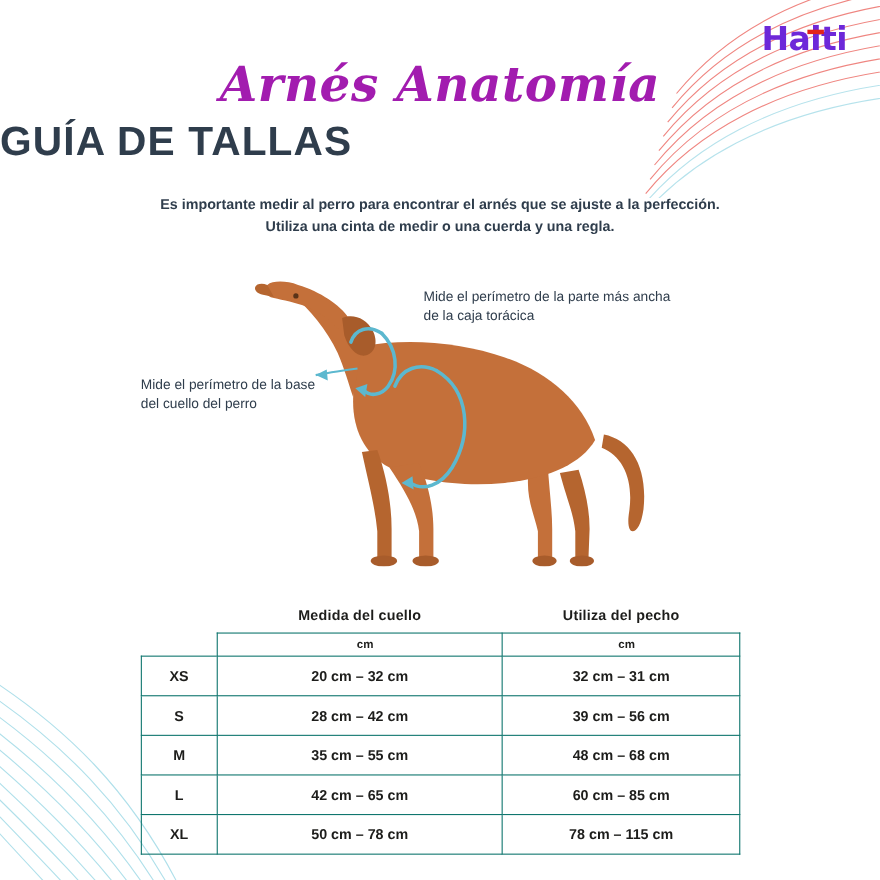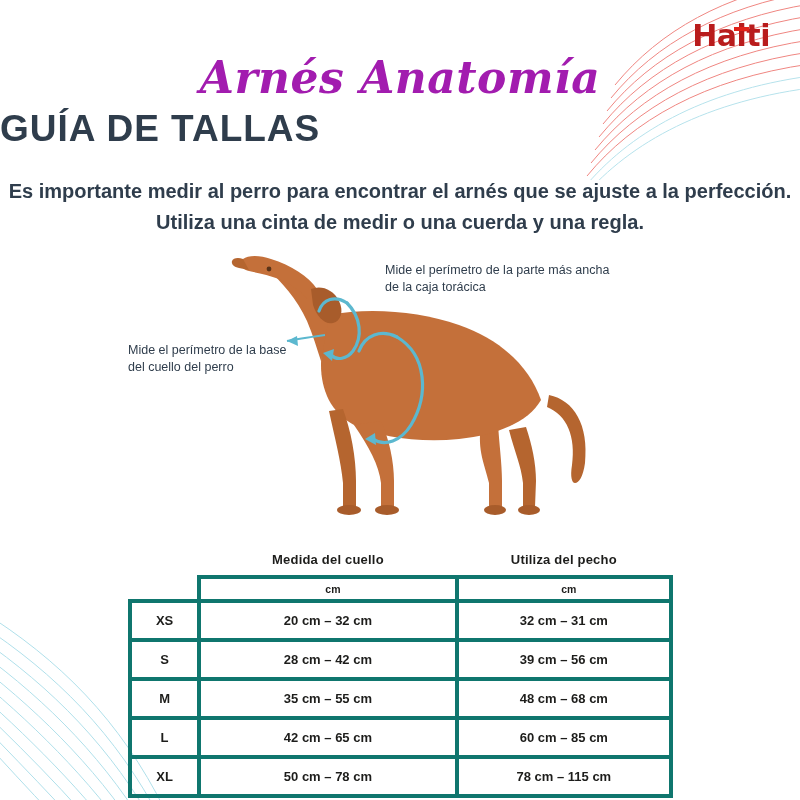--- a/index.html
+++ b/index.html
@@ -34,21 +34,21 @@
 
   
   .brand {
     position: absolute;
     top: 18px;
     right: 30px;
     font-family: "DejaVu Sans", sans-serif;
     font-weight: bold;
     font-size: 30px;
     letter-spacing: -0.5px;
-    color: #b91c1c;
+    color: #6d28d9;
     z-index: 5;
   }
   .brand .cross {
     position: relative;
     display: inline-block;
   }
   .brand .cross::after {
     content: "";
     position: absolute;
     left: -3px;
@@ -83,21 +83,21 @@
     font-size: 37px;
     letter-spacing: 1px;
     color: #2f3d4c;
   }
   .subtitle {
     position: absolute;
     top: 176px;
     left: 0;
     width: 800px;
     text-align: center;
-    font-size: 20px;
+    font-size: 13px;
     font-weight: bold;
     line-height: 1.55;
     color: #2f3d4c;
   }
 
   
   .illus {
     position: absolute;
     top: 225px;
     left: 0;
@@ -120,21 +120,21 @@
     top: 552px;
     left: 128px;
     width: 545px;
   }
   table.sizes {
     border-collapse: collapse;
     width: 545px;
     font-size: 12.5px;
   }
   table.sizes td, table.sizes th {
-    border: 4px solid #0f766e;
+    border: 1px solid #0f766e;
     padding: 0;
     text-align: center;
     vertical-align: middle;
     font-weight: bold;
     color: #1d1d1b;
   }
   table.sizes .hdr-row th {
     border: none;
     font-size: 13px;
     padding-bottom: 8px;

